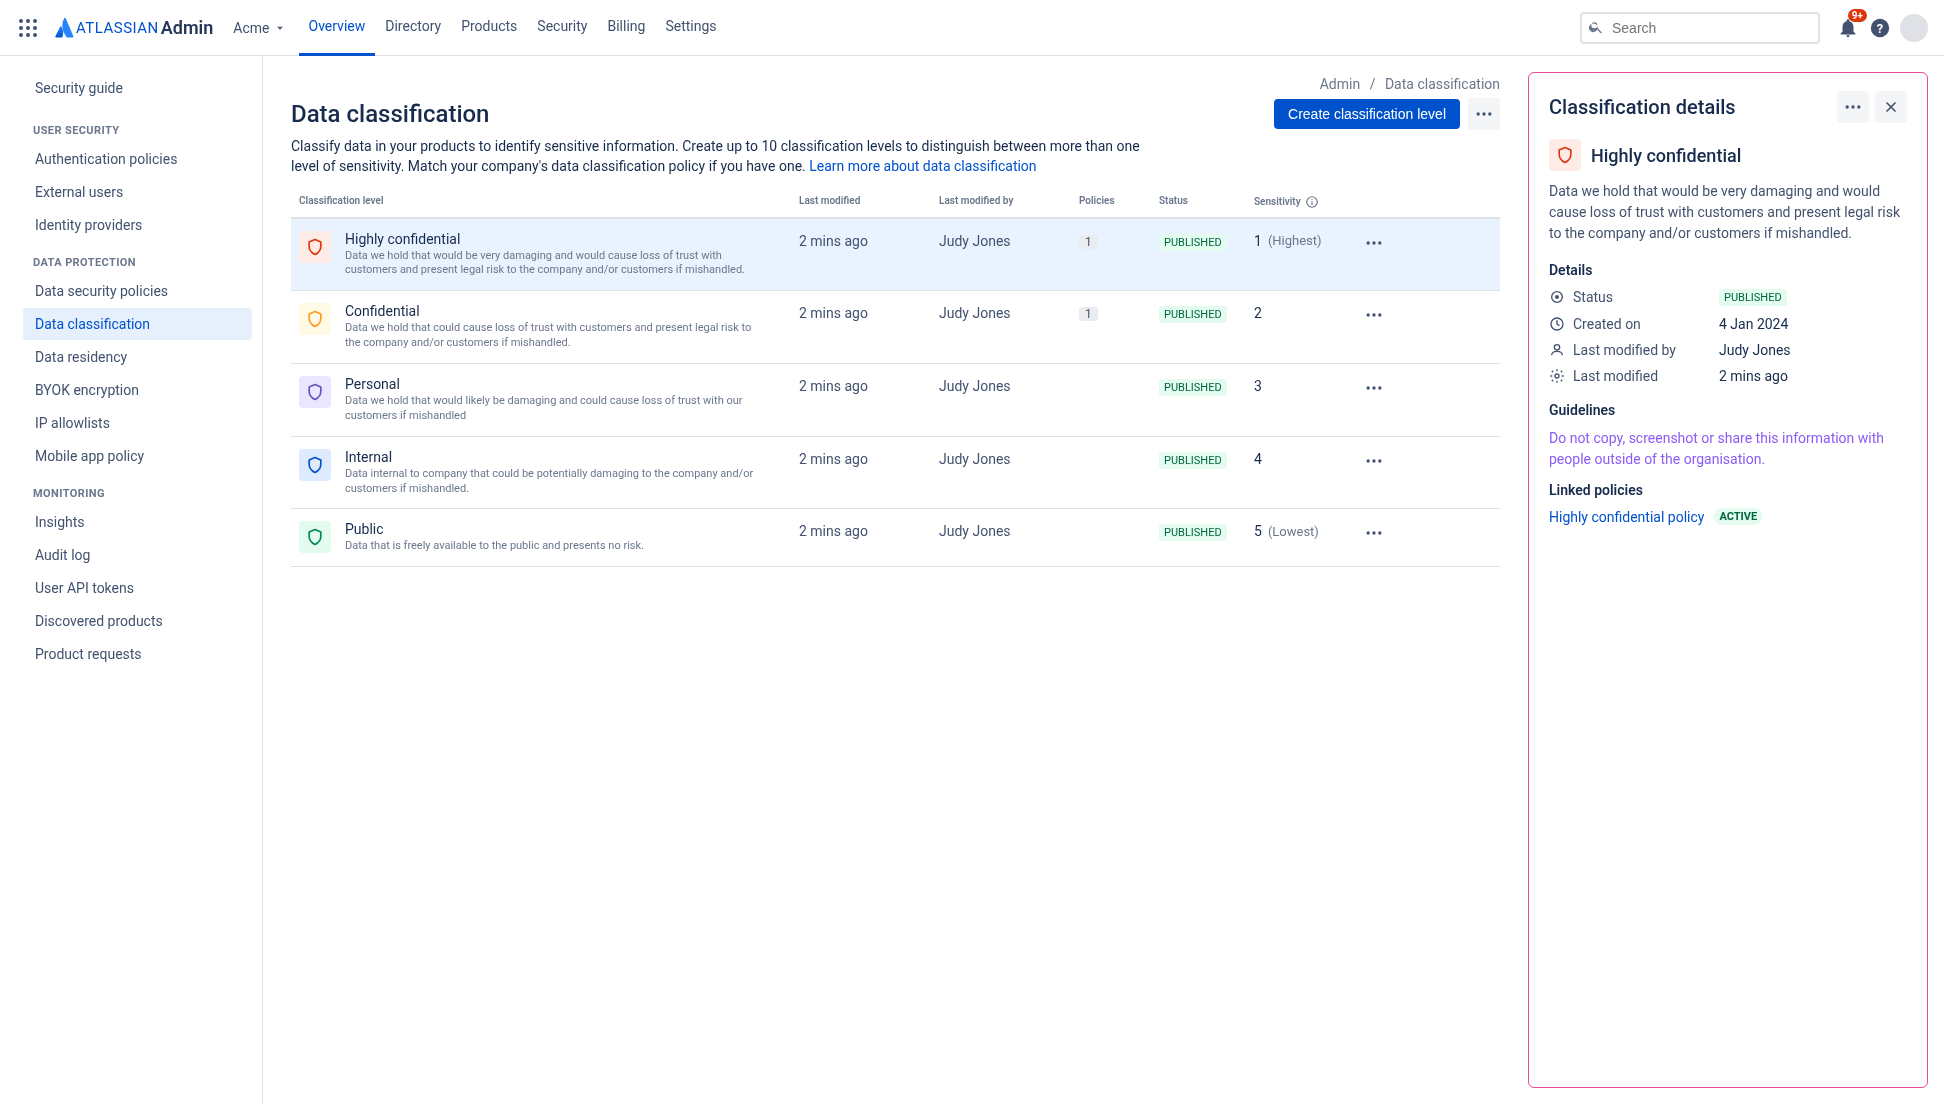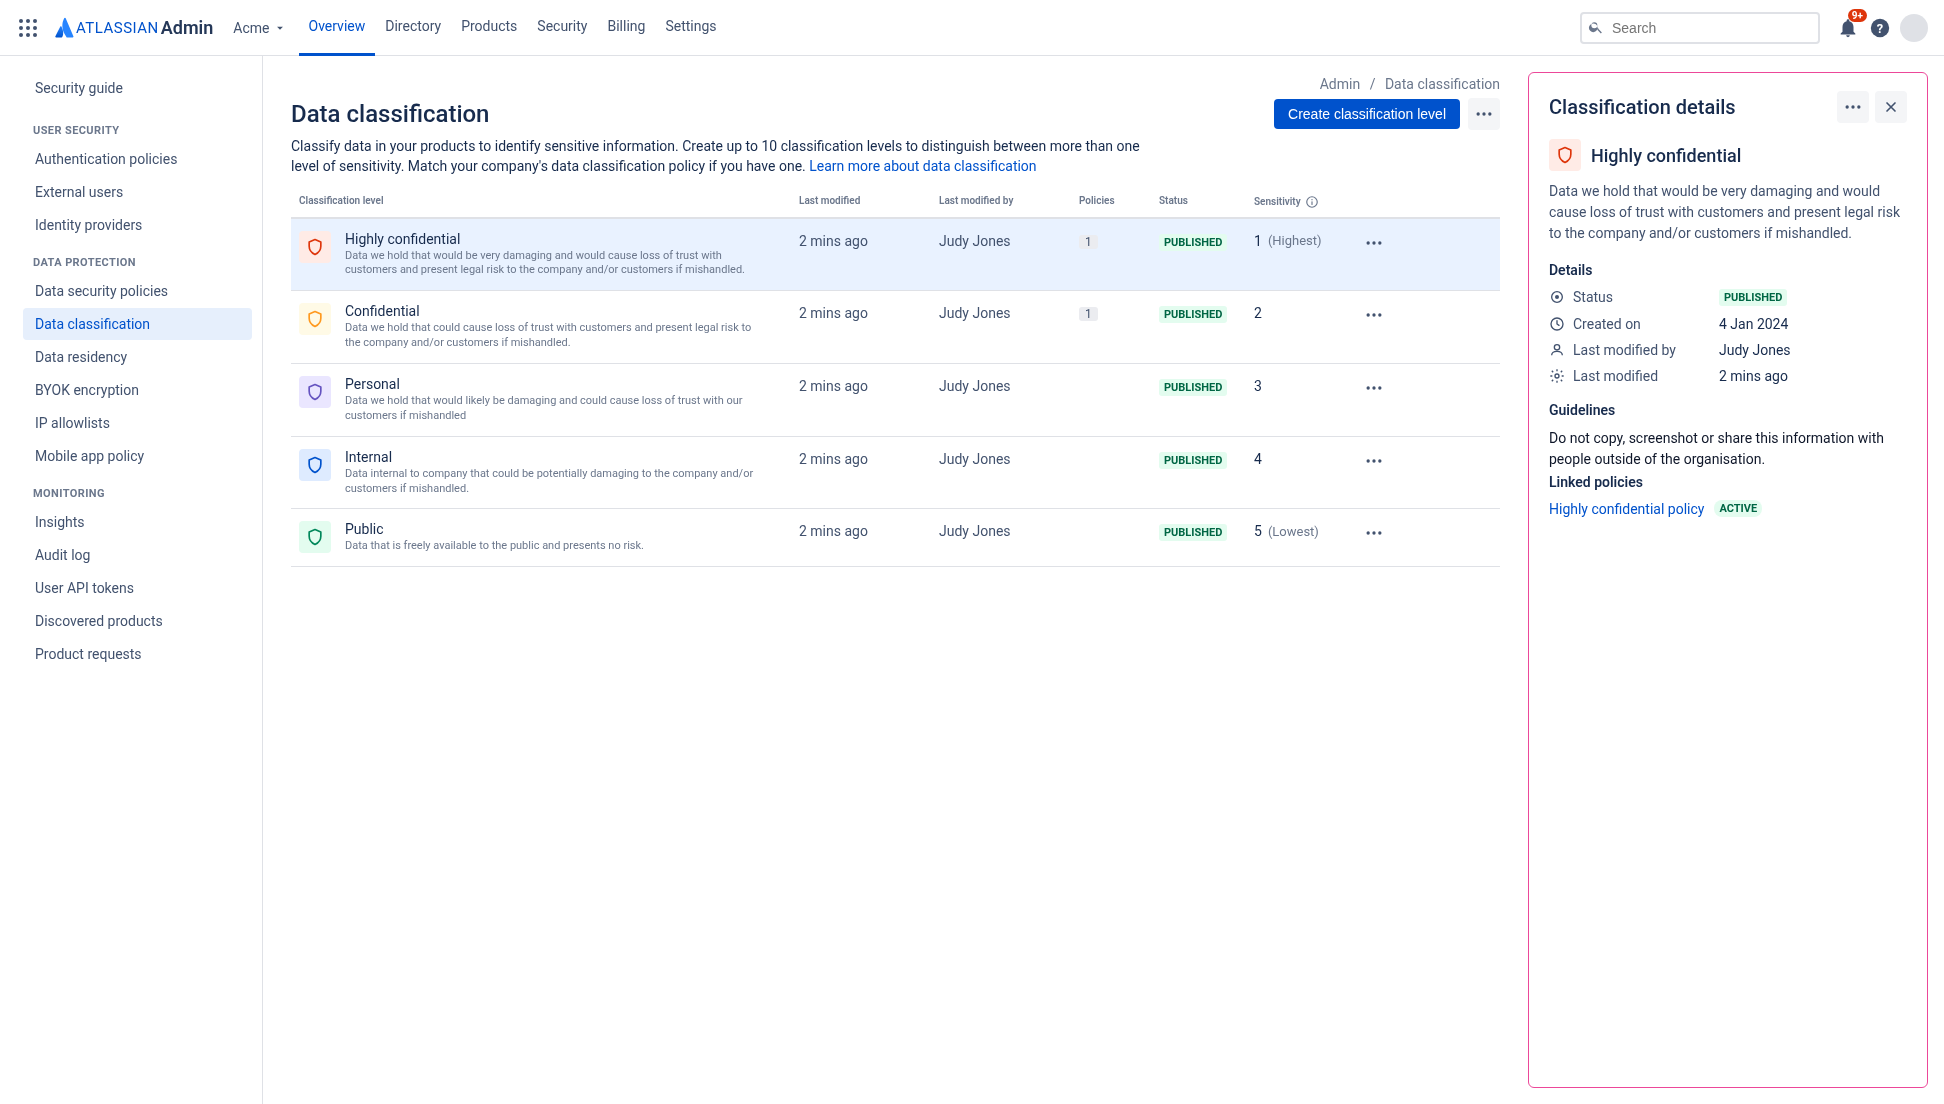--- a/index.html
+++ b/index.html
@@ -48,37 +48,37 @@
 .col-act { flex: 0 0 40px; }
 .trow { display:flex; align-items:flex-start; padding: 12px 8px; border-bottom:1px solid #DFE1E6; cursor:pointer;}
 .trow.selected { background:#E9F2FF;}
 .level-icon-cell { display:flex; gap:14px;}
 .shield-icon-box { width:32px; height:32px; border-radius:4px; display:flex; align-items:center; justify-content:center; flex-shrink:0;}
 .level-text {}
 .level-name { font-size:14px; color:#172B4D; margin-bottom:2px;}
 .level-desc { font-size:11px; color:#6B778C; line-height:1.35; max-width: 420px;}
 .cell { font-size:14px; color:#42526E; padding-top:2px;}
 .pol-badge { display:inline-block; background:#EBECF0; border-radius:3px; padding:0 6px; font-size:12px; color:#42526E;}
-.status-pub { display:inline-block; background:#E3FCEF; color:#006644; font-size:11px; font-weight:700; padding:2px 5px; border-radius:3px;}
+.status-pub { display:inline-block; background:#E3FCEF; color:#006644; font-size:11px; font-weight:400; padding:2px 5px; border-radius:3px;}
 .sens-cell { display:flex; align-items:center; gap:6px; padding-top:2px;}
 .sens-qual { color:#6B778C; font-size:13px;}
 .row-more { padding-top:2px; color:#42526E;}
 .detail-panel { width: 400px; border:1px solid #ec4899; border-radius:6px; margin: 16px 16px 16px 0; padding: 18px 20px; overflow-y:auto;}
 .panel-header { display:flex; align-items:center; justify-content:space-between; margin-bottom: 16px;}
 .panel-title { font-size:20px; font-weight:500;}
 .panel-actions { display:flex; gap:6px;}
 .panel-name-row { display:flex; align-items:center; gap:10px; margin-bottom:10px;}
 .panel-name { font-size:18px; font-weight:500;}
 .panel-desc { font-size:14px; color:#42526E; line-height:1.5; margin-bottom:18px;}
 .section-h { font-size:14px; font-weight:600; color:#172B4D; margin-bottom:10px;}
 .meta-row { display:flex; align-items:center; margin-bottom:10px;}
 .meta-label { display:flex; align-items:center; gap:8px; width:170px; font-size:14px; color:#42526E;}
 .meta-icon { width:16px; height:16px; color:#42526E; display:flex; align-items:center; justify-content:center;}
 .meta-val { font-size:14px; color:#172B4D;}
-.guidelines-text { font-size:14px; color:#0f172a; line-height:1.5; margin-bottom:4px;}
+.guidelines-text { font-size:14px; color:#8b5cf6; line-height:1.5; margin-bottom:12px;}
 .linked-pol-row { display:flex; align-items:center; gap:10px;}
 .linked-pol-row a { color:#0052CC; text-decoration:none; cursor:pointer;}
 .badge-active { background:#E3FCEF; color:#006644; font-size:11px; font-weight:700; padding:2px 5px; border-radius:8px;}
 svg { display:block; }
 </style>
 </head>
 <body>
 
 <div class="topnav">
   <div class="app-switcher">

